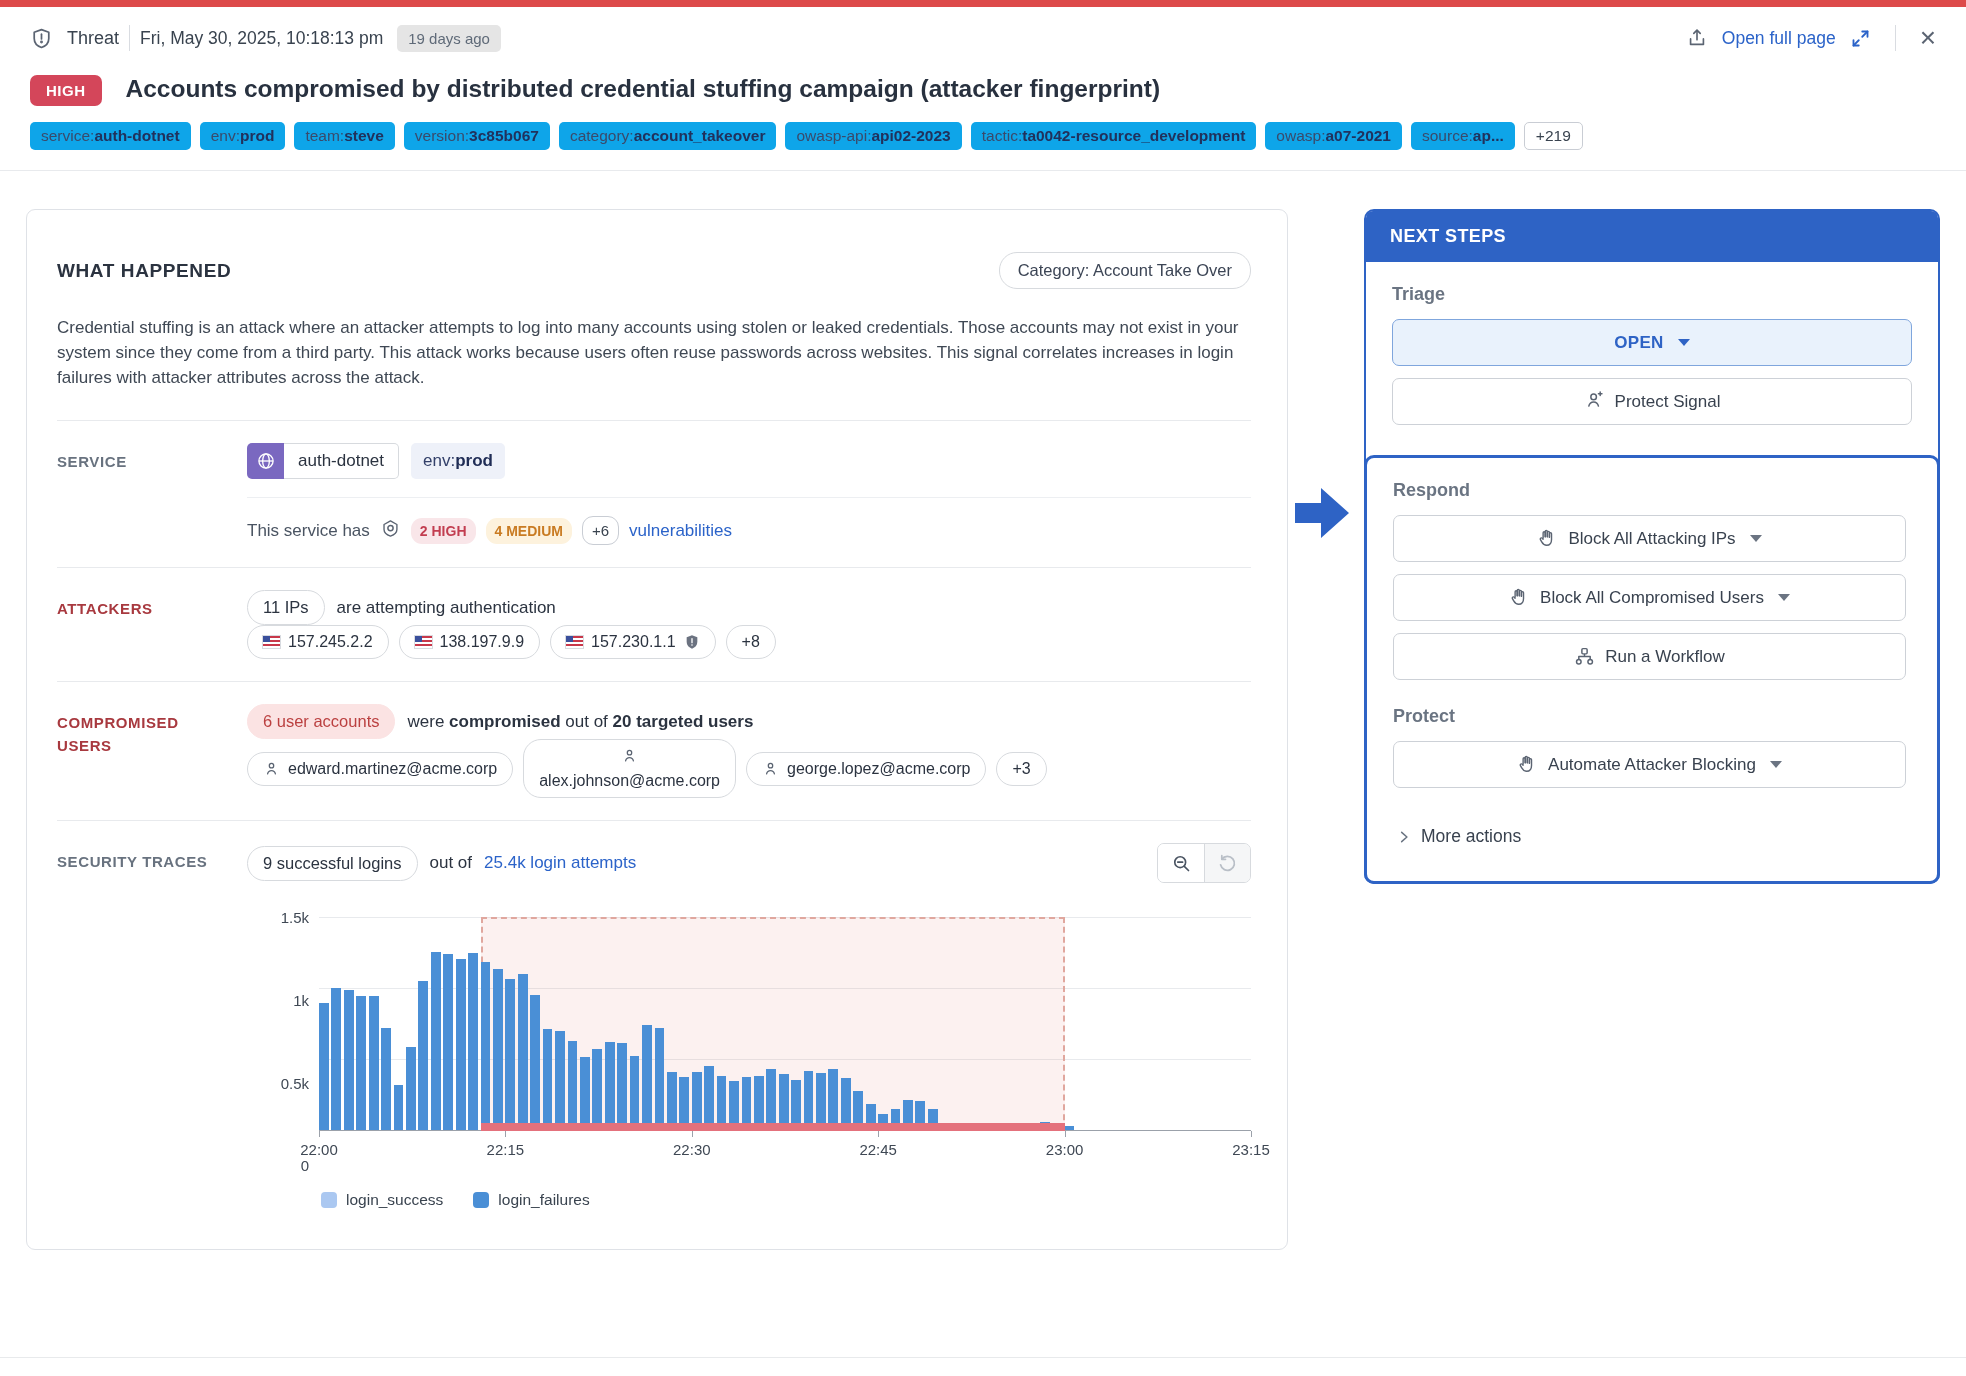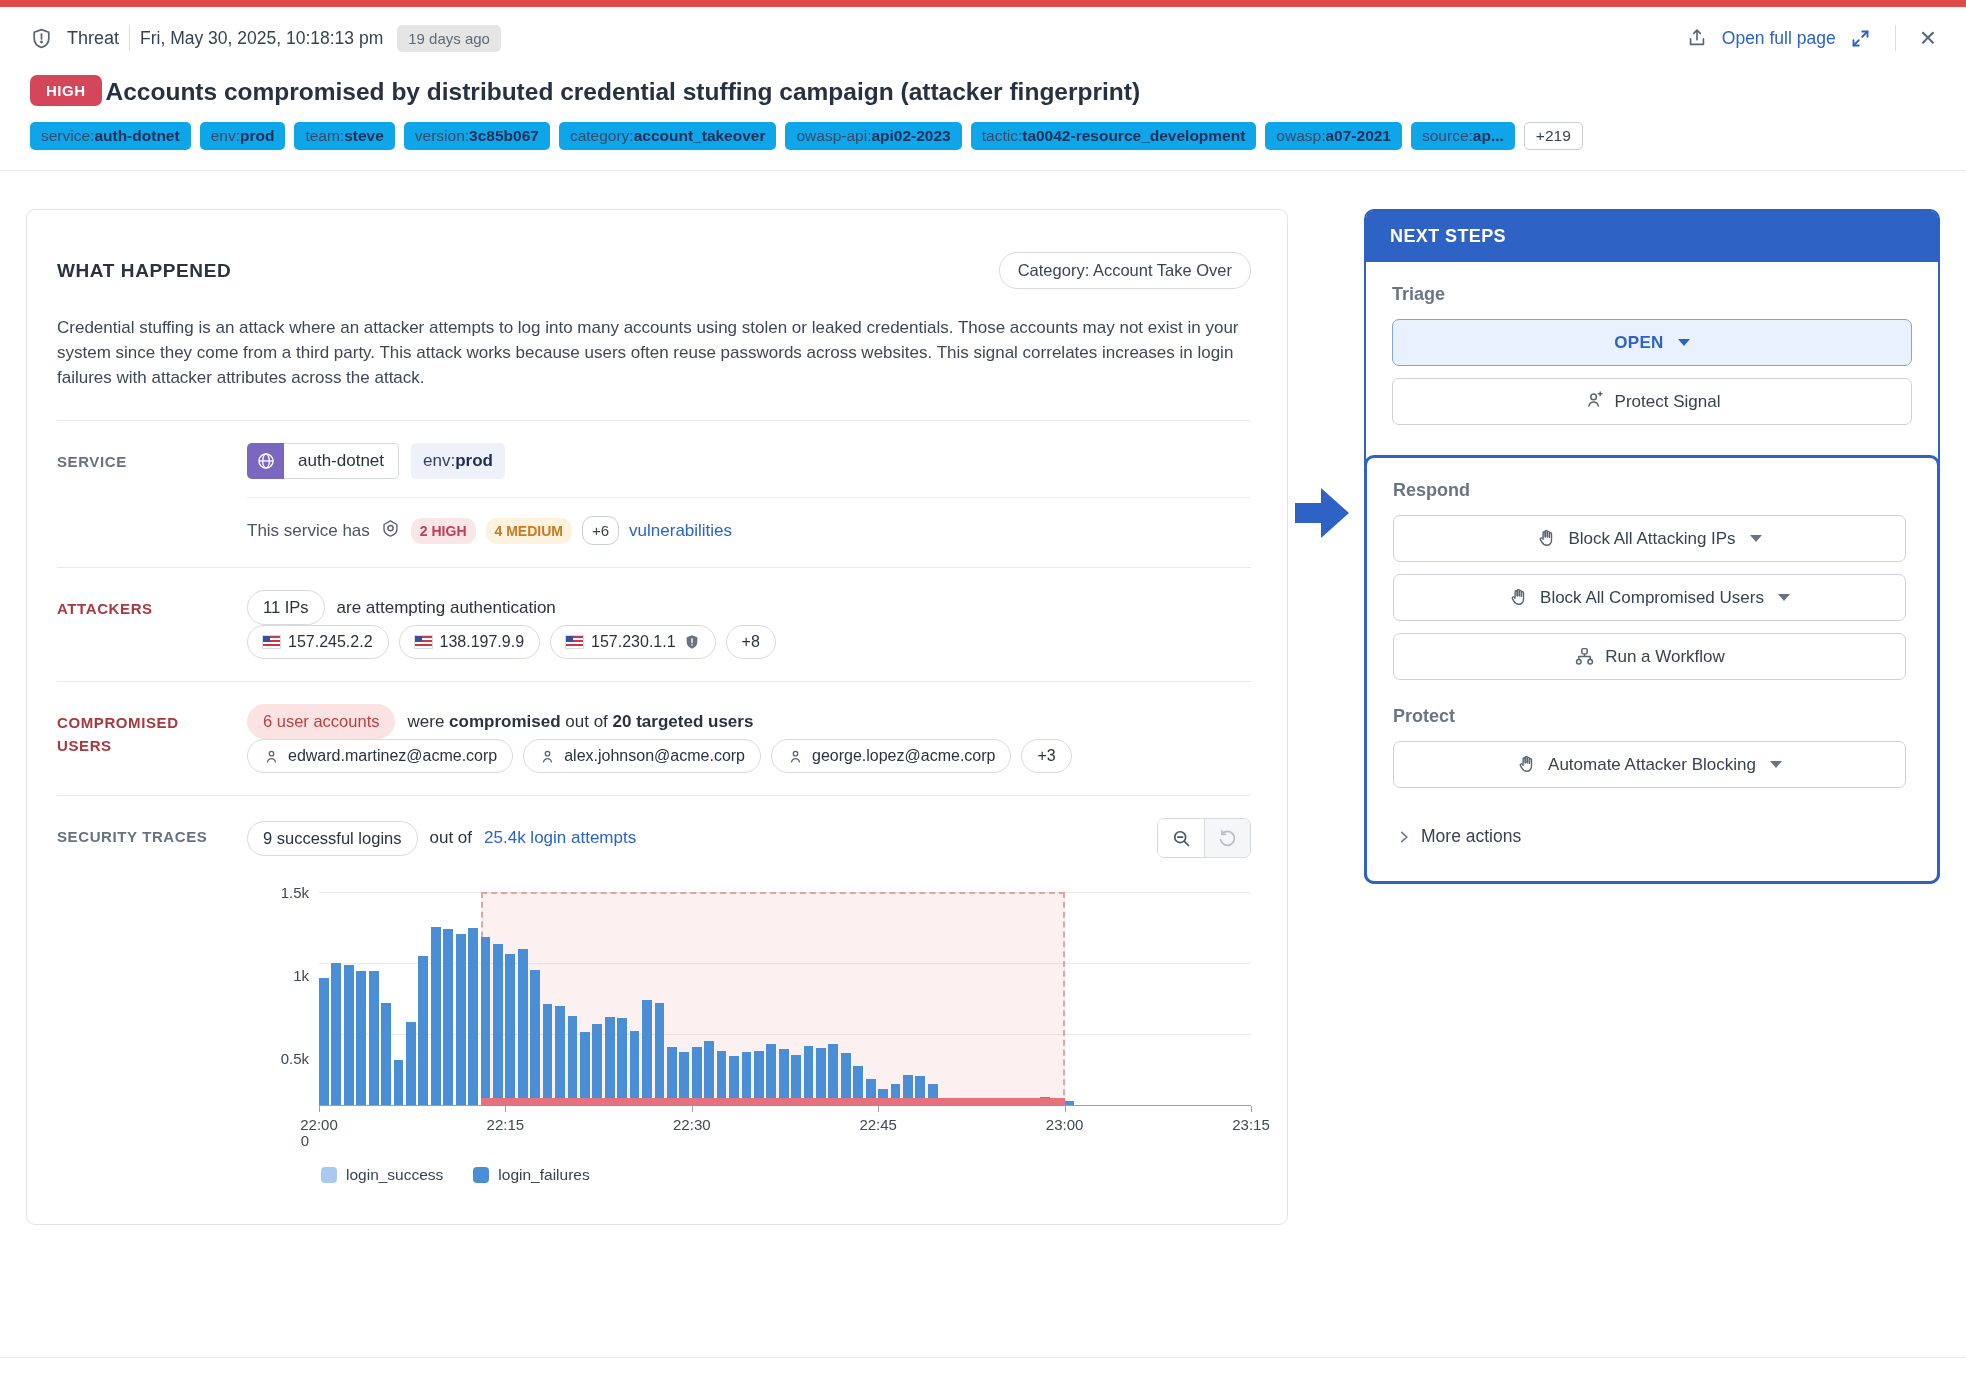--- a/index.html
+++ b/index.html
@@ -12,21 +12,21 @@
   .hgroup { display:flex; align-items:center; gap:14px; }
   .vdiv { width:1px; height:26px; background:#d9dce1; margin:0 10px; }
   .threat-label { font-size:18px; color:#39434f; }
   .date-text { font-size:17.5px; color:#39434f; }
   .age-badge { background:#e5e5e5; color:#5f6a78; font-size:15px; padding:5px 11px; border-radius:5px; }
   .header-right { margin-left:auto; display:flex; align-items:center; gap:14px; }
   .link-blue { color:#2b63c9; font-size:17.5px; text-decoration:none; cursor:pointer; }
   .icon-btn { background:none; border:none; cursor:pointer; display:flex; align-items:center; }
   .close-x { font-size:28px; color:#5b6472; line-height:1; }
 
-  .title-row { display:flex; align-items:flex-end; gap:4px; padding:6px 30px 14px 30px; }
+  .title-row { display:flex; align-items:flex-start; gap:24px; padding:6px 30px 14px 30px; }
   .sev-badge { background:#d4465a; color:#fff; font-weight:bold; font-size:15px; letter-spacing:.5px;
                padding:7px 16px; border-radius:7px; }
   .signal-title { font-size:24.5px; font-weight:bold; color:#28313f; }
 
   .tags-row { display:flex; flex-wrap:wrap; gap:9px; padding:2px 30px 20px 30px; align-items:center; }
   .tag { background:#0ea5e9; border-radius:5px; padding:5px 11px; font-size:15.5px; color:#3a4a6b; cursor:pointer; }
   .tag b { color:#21315c; font-weight:bold; }
   .tag-overflow { background:#fff; border:1px solid #c9cdd4; border-radius:5px; padding:4px 11px;
                   font-size:15.5px; color:#39434f; cursor:pointer; }
   .page-divider { border:none; border-top:1px solid #e8eaed; }
@@ -259,21 +259,21 @@
           </span>
         </div>
         <div class="pill-row" id="user-list">
             <span class="pill" style="font-size: 16px;">
               <svg width="17" height="17" viewBox="0 0 24 24" fill="none" stroke="#5b6472" stroke-width="1.8" stroke-linecap="round">
                 <circle cx="12" cy="8" r="3.1"></circle>
                 <path d="M6.5 19.5c.7-3 2.8-4.6 5.5-4.6s4.8 1.6 5.5 4.6"></path>
               </svg>
               <span>edward.martinez@acme.corp</span>
             </span>
-            <span class="pill" style="font-size: 16px;">
+            <span class="pill" style="font-size: 16px; flex-direction: column;">
               <svg width="17" height="17" viewBox="0 0 24 24" fill="none" stroke="#5b6472" stroke-width="1.8" stroke-linecap="round">
                 <circle cx="12" cy="8" r="3.1"></circle>
                 <path d="M6.5 19.5c.7-3 2.8-4.6 5.5-4.6s4.8 1.6 5.5 4.6"></path>
               </svg>
               <span>alex.johnson@acme.corp</span>
             </span>
             <span class="pill" style="font-size: 16px;">
               <svg width="17" height="17" viewBox="0 0 24 24" fill="none" stroke="#5b6472" stroke-width="1.8" stroke-linecap="round">
                 <circle cx="12" cy="8" r="3.1"></circle>
                 <path d="M6.5 19.5c.7-3 2.8-4.6 5.5-4.6s4.8 1.6 5.5 4.6"></path>

